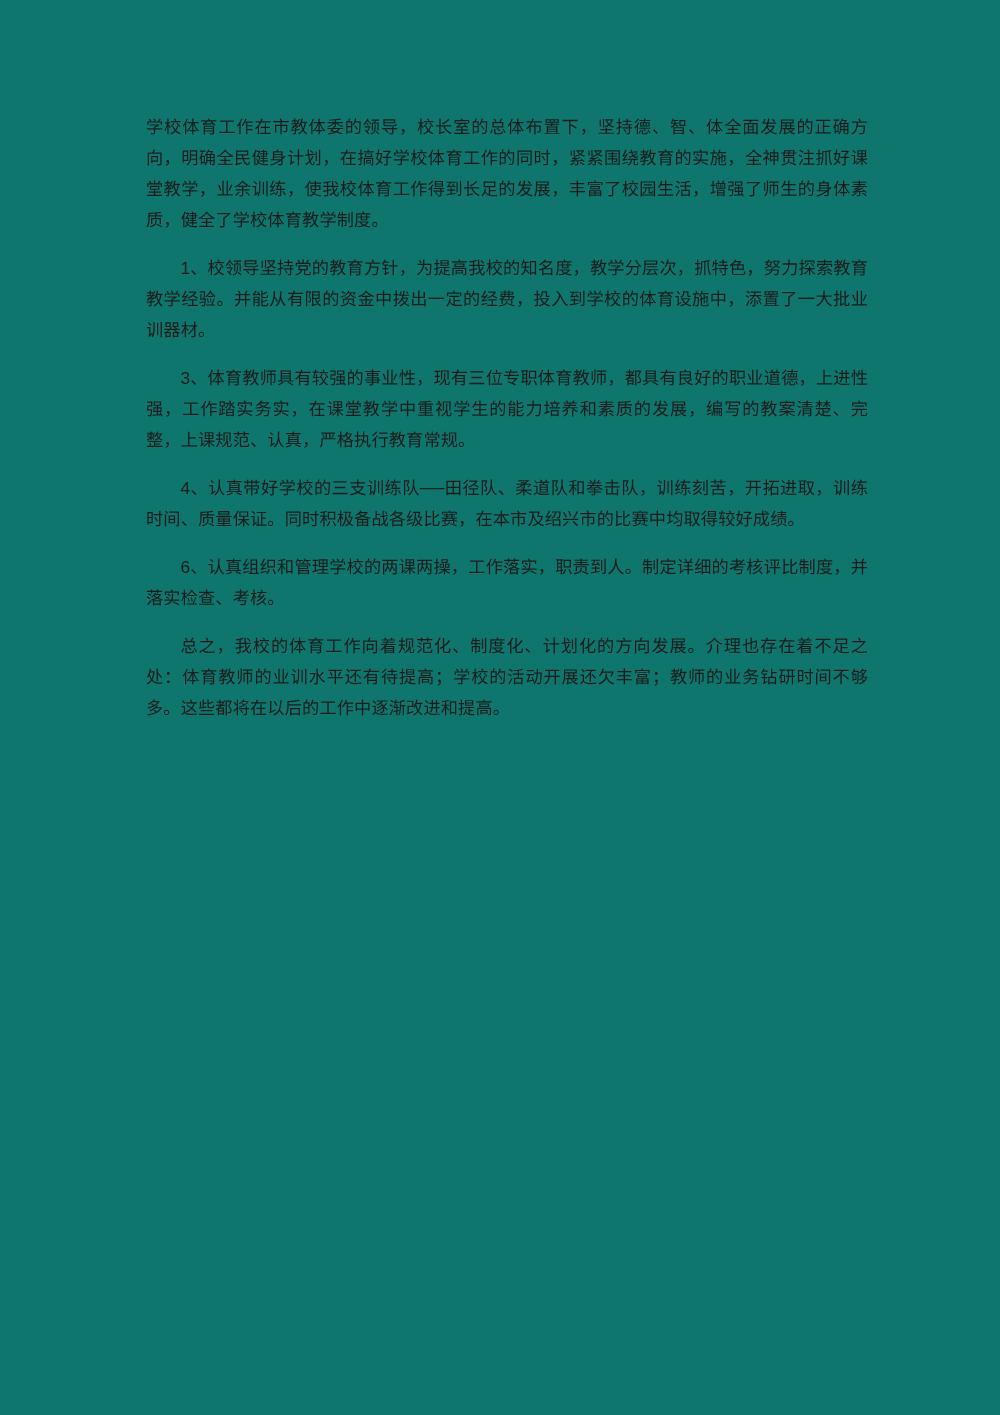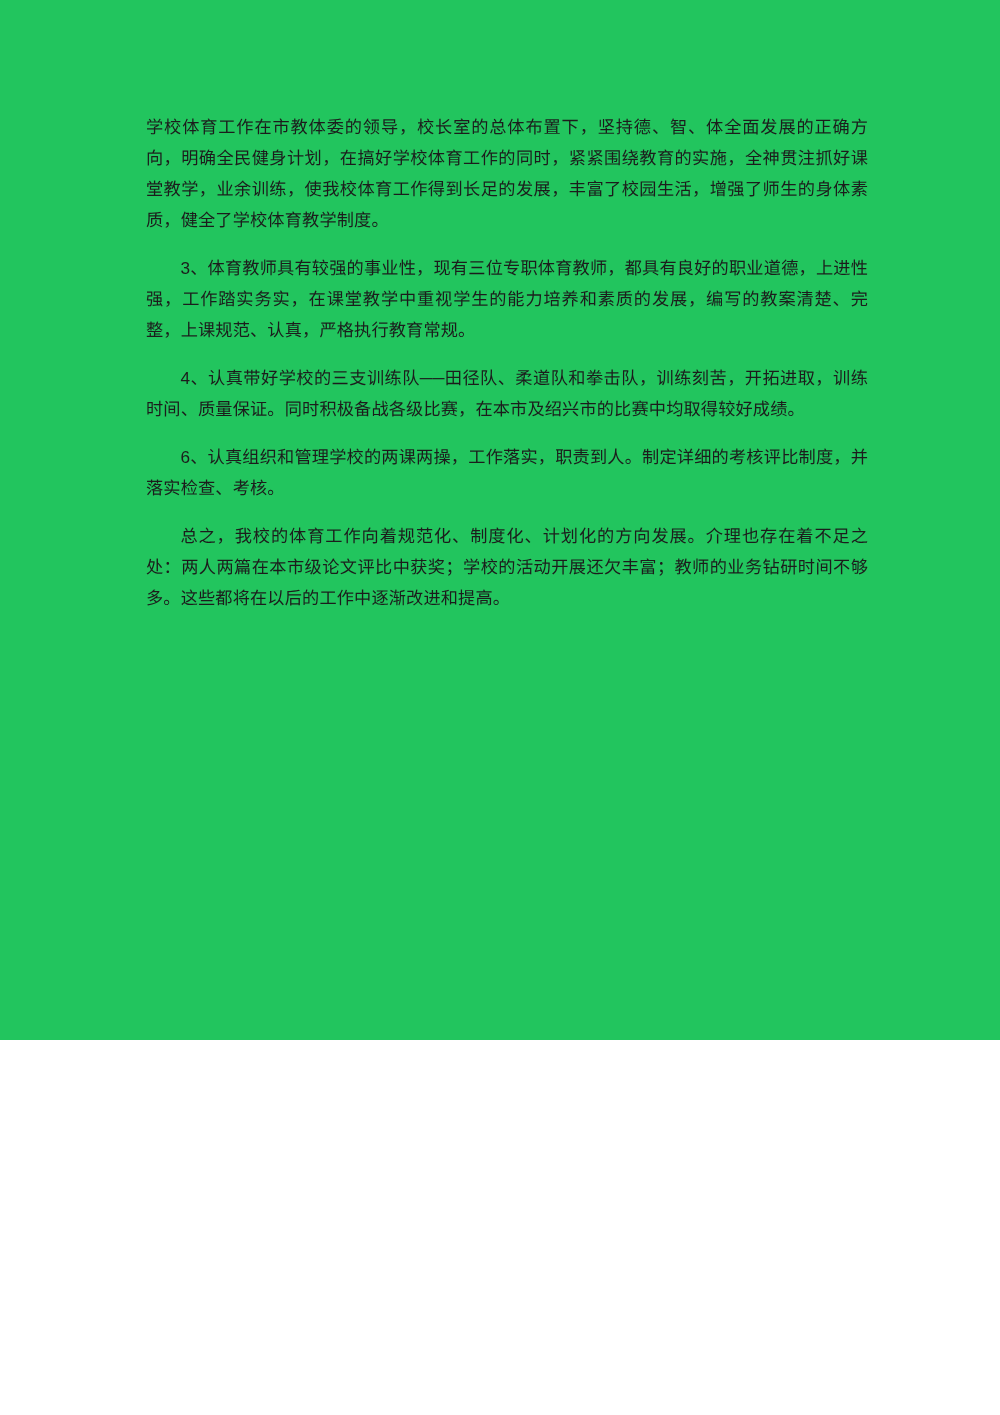--- a/index.html
+++ b/index.html
@@ -12,22 +12,22 @@
     width: 1000px;
     height: 1415px;
     position: relative;
     overflow: hidden;
     font-family: "Liberation Sans", "DejaVu Sans", sans-serif;
     -webkit-font-smoothing: antialiased;
   }
 
   .page {
     width: 1000px;
-    height: 1040px;
-    background: #22c55e;
+    height: 1415px;
+    background: #0f766e;
     box-sizing: border-box;
     position: relative;
   }
 
   .doc-body {
     position: absolute;
     left: 146px;
     top: 112px;
     width: 722px;
   }
@@ -57,25 +57,26 @@
   }
 </style>
 </head>
 <body>
 
 <div class="page">
   <div class="doc-body">
 
     <p class="para no-indent">学校体育工作在市教体委的领导，校长室的总体布置下，坚持德、智、体全面发展的正确方向，明确全民健身计划，在搞好学校体育工作的同时，紧紧围绕教育的实施，全神贯注抓好课堂教学，业余训练，使我校体育工作得到长足的发展，丰富了校园生活，增强了师生的身体素质，健全了学校体育教学制度。</p>
 
+    <p class="para indent">1、校领导坚持党的教育方针，为提高我校的知名度，教学分层次，抓特色，努力探索教育教学经验。并能从有限的资金中拨出一定的经费，投入到学校的体育设施中，添置了一大批业训器材。</p>
 
 
     <p class="para indent">3、体育教师具有较强的事业性，现有三位专职体育教师，都具有良好的职业道德，上进性强，工作踏实务实，在课堂教学中重视学生的能力培养和素质的发展，编写的教案清楚、完整，上课规范、认真，严格执行教育常规。</p>
 
     <p class="para indent">4、认真带好学校的三支训练队──田径队、柔道队和拳击队，训练刻苦，开拓进取，训练时间、质量保证。同时积极备战各级比赛，在本市及绍兴市的比赛中均取得较好成绩。</p>
 
 
     <p class="para indent">6、认真组织和管理学校的两课两操，工作落实，职责到人。制定详细的考核评比制度，并落实检查、考核。</p>
 
-    <p class="para indent">总之，我校的体育工作向着规范化、制度化、计划化的方向发展。介理也存在着不足之处：两人两篇在本市级论文评比中获奖；学校的活动开展还欠丰富；教师的业务钻研时间不够多。这些都将在以后的工作中逐渐改进和提高。</p>
+    <p class="para indent">总之，我校的体育工作向着规范化、制度化、计划化的方向发展。介理也存在着不足之处：体育教师的业训水平还有待提高；学校的活动开展还欠丰富；教师的业务钻研时间不够多。这些都将在以后的工作中逐渐改进和提高。</p>
 
   </div>
 </div>
 
 </body></html>

